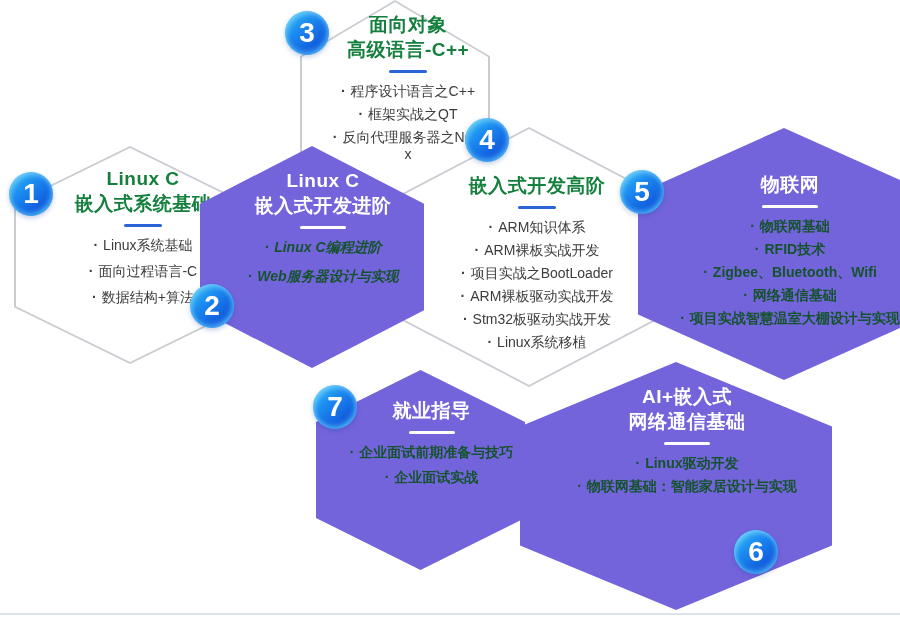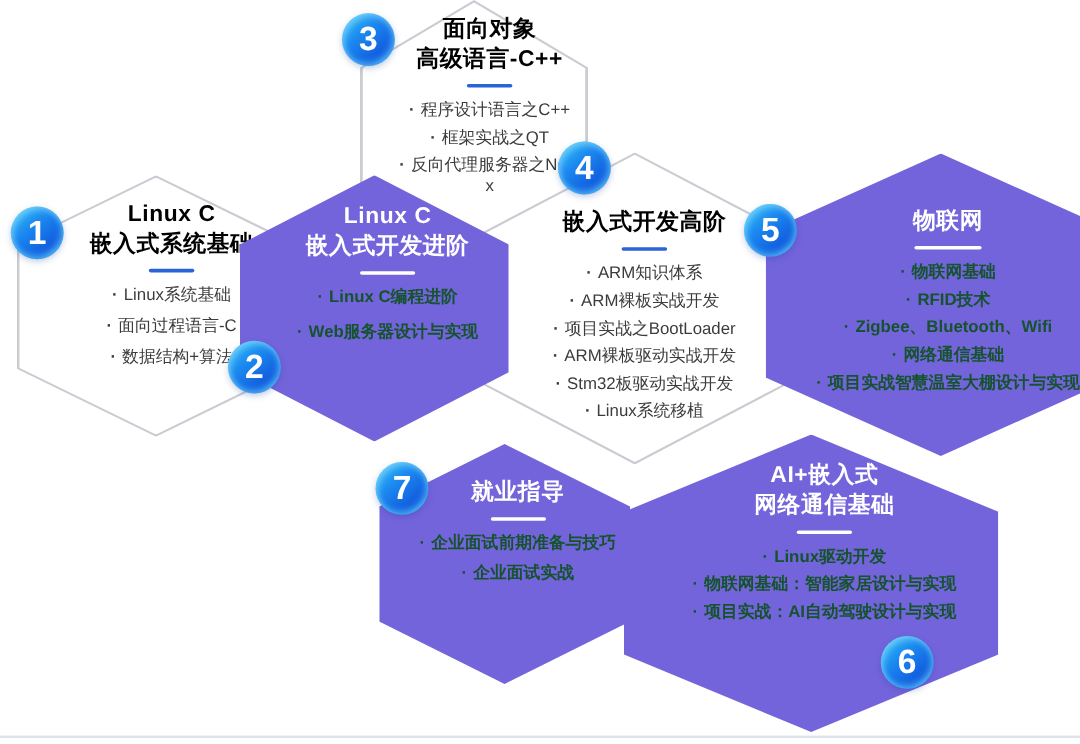--- a/index.html
+++ b/index.html
@@ -11,37 +11,37 @@
   .hex{position:absolute;}
   .hex-clip{
     clip-path:polygon(50% 0%,100% 26%,100% 74%,50% 100%,0% 74%,0% 26%);
   }
   .hex-border{position:absolute;inset:0;background:#c9cdd2;}
   .hex-fill-white{position:absolute;inset:2px;background:#ffffff;}
   .hex-fill-purple{position:absolute;inset:0;background:#7464db;}
   .hex-content{position:relative;height:100%;box-sizing:border-box;text-align:center;}
   
   .hex-title{font-weight:bold;font-size:19px;line-height:25px;letter-spacing:.5px;}
-  .t-blue .hex-title{color:#000000;}
+  .t-blue .hex-title{color:#15803d;}
   .t-white .hex-title{color:#ffffff;}
   .underline{height:3px;border-radius:2px;margin:8px auto 10px auto;}
   .t-blue .underline{background:#2b63d9;width:38px;}
   .t-white .underline{background:#ffffff;width:46px;}
   
   .items{list-style:none;margin:0;padding:0;text-align:center;font-size:14px;line-height:17px;}
   .items li{margin-bottom:9px;}
   .t-blue .items{color:#3c3c3c;}
   .t-white .items{color:#14532d;font-weight:bold;}
   .dot{font-weight:bold;margin-right:5px;}
   
   .hex1{left:14px;top:146px;width:232px;height:218px;}
   .hex1 .hex-content{padding:20px 18px 0 44px;}
   .hex2{left:200px;top:146px;width:224px;height:222px;}
   .hex2 .hex-content{padding:22px 10px 0 32px;}
-  .hex2 .items li{margin-bottom:12px;}
+  .hex2 .items li{margin-bottom:12px;font-style:italic;}
   .hex3{left:300px;top:0px;width:190px;height:216px;}
   .hex3 .hex-content{padding:12px 4px 0 30px;}
   .hex3 .items li{margin-bottom:6px;word-break:break-all;}
   .hex4{left:400px;top:127px;width:258px;height:260px;}
   .hex4 .hex-content{padding:46px 12px 0 28px;}
   .hex4 .items li{margin-bottom:6px;}
   .hex5{left:638px;top:128px;width:292px;height:252px;}
   .hex5 .hex-content{padding:44px 20px 0 32px;}
   .hex5 .items li{margin-bottom:6px;}
   .hex5 .underline{width:56px;}
@@ -162,21 +162,20 @@
     <div class="hex-fill-purple hex-clip"></div>
     <div class="hex-content">
       <div class="hex-title">
         <div>AI+嵌入式</div>
         <div>网络通信基础</div>
       </div>
       <div class="underline"></div>
       <ul class="items">
         <li><span class="dot">·</span><span>Linux驱动开发</span></li>
         <li><span class="dot">·</span><span>物联网基础：智能家居设计与实现</span></li>
-        <li><span class="dot">·</span><span>项目实战：AI自动驾驶设计与实现</span></li>
       </ul>
     </div>
   </div>
 
   <div class="hex hex5 t-white">
     <div class="hex-fill-purple hex-clip"></div>
     <div class="hex-content">
       <div class="hex-title">
         <div>物联网</div>
       </div>

